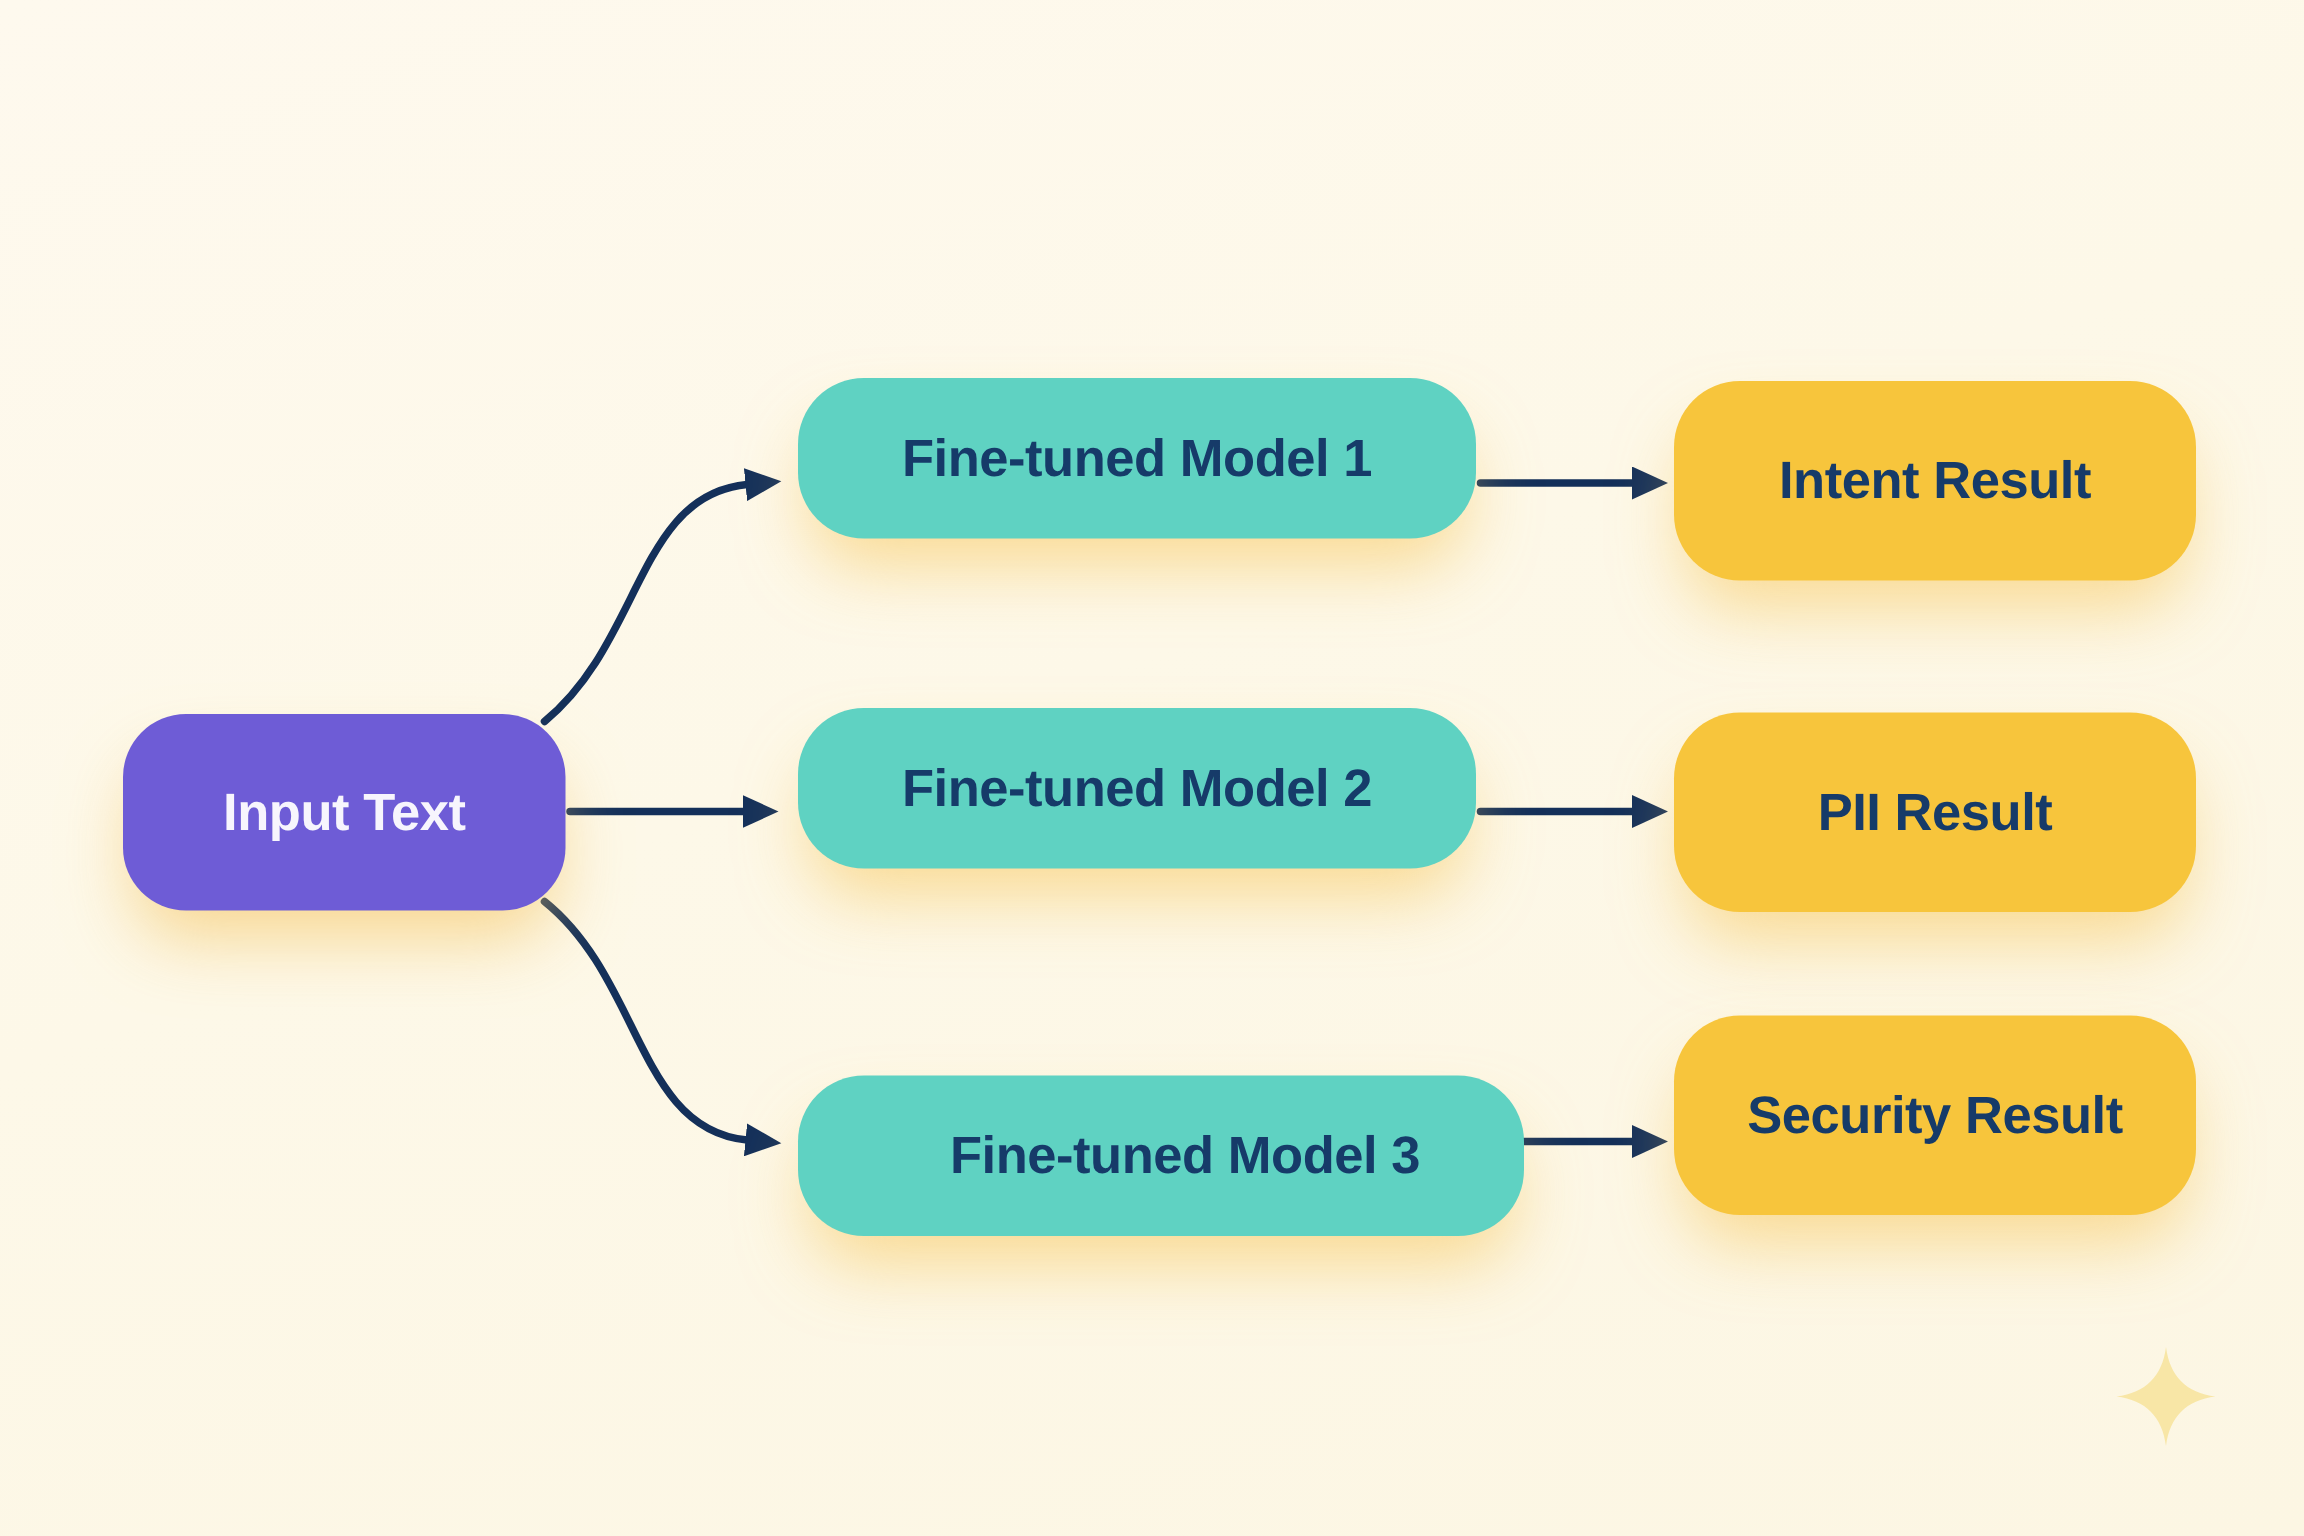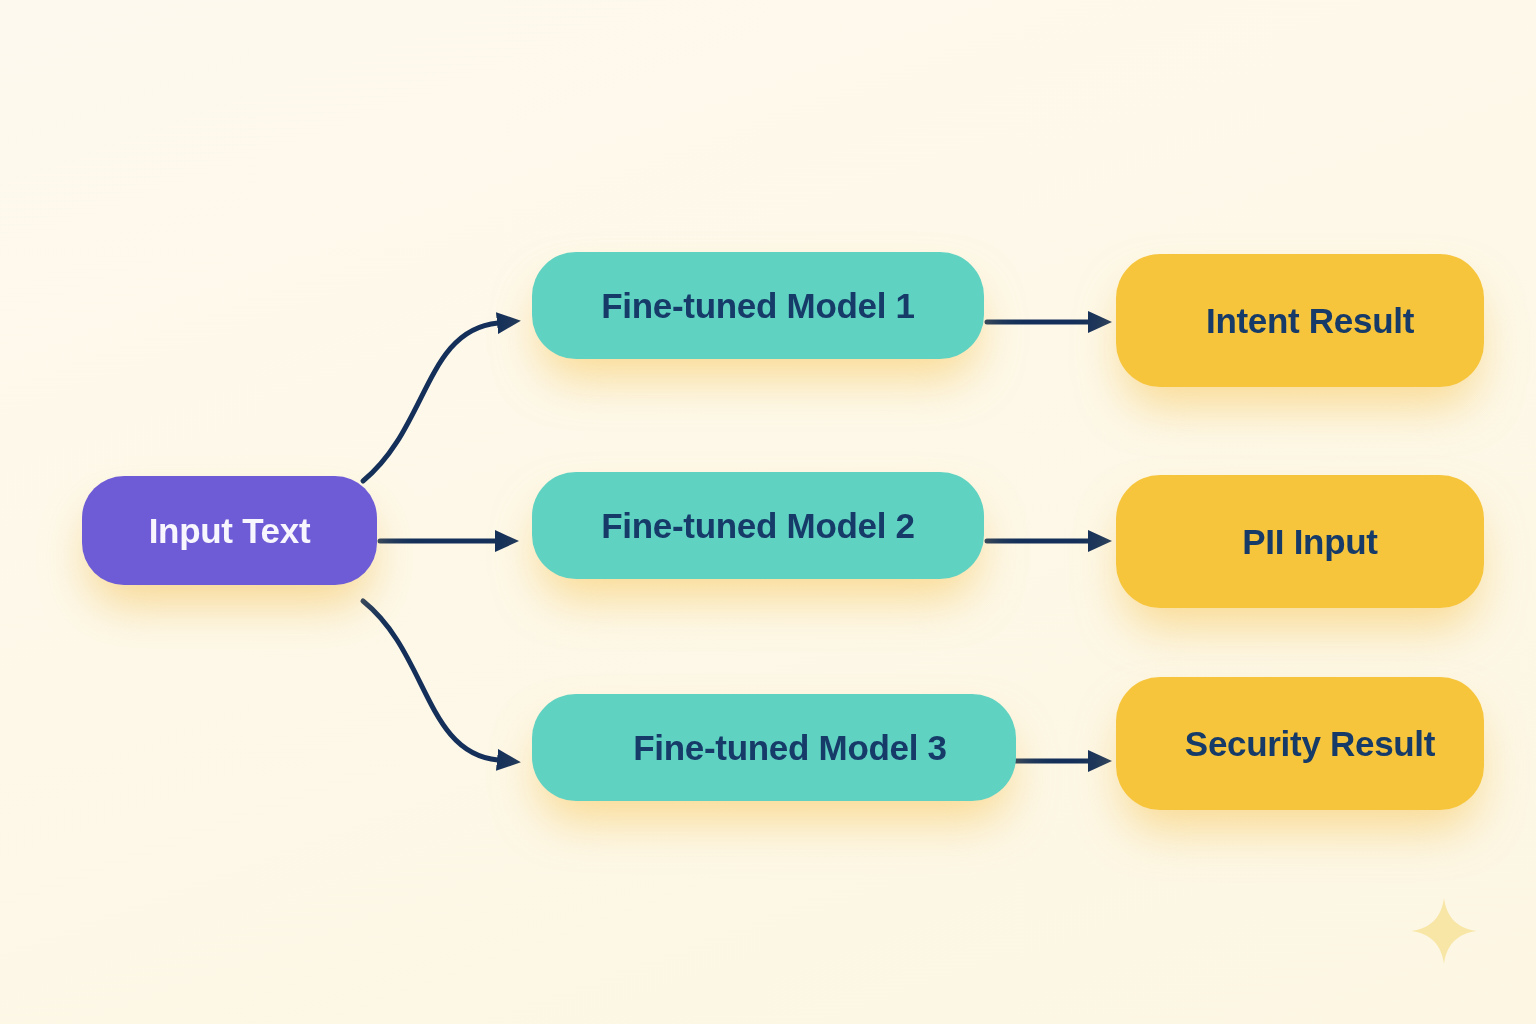--- a/index.html
+++ b/index.html
@@ -20,40 +20,39 @@
     display: flex;
     align-items: center;
     justify-content: center;
     border-radius: 44px;
     font-weight: 700;
     font-size: 35px;
     letter-spacing: -0.3px;
     box-shadow: 0 26px 46px -8px rgba(247, 198, 90, 0.60);
   }
   .node-input {
-    left: 82px; top: 476px; width: 295px; height: 109px;
+    left: 82px; top: 476px; width: 295px; height: 131px;
     background: #6E5CD6;
     color: #F7F5FD;
     border-radius: 42px;
     box-shadow: 0 26px 46px -8px rgba(244, 196, 98, 0.65);
     align-items: center;
   }
   .node-model {
     left: 532px; width: 452px; height: 107px;
     background: #5FD2C2;
     color: #163B69;
   }
   .node-model-1 { top: 252px; }
   .node-model-2 { top: 472px; }
-  .node-model-3 { top: 694px; padding-left: 32px; }
+  .node-model-3 { top: 717px; padding-left: 32px; }
   .node-result {
     left: 1116px; width: 348px; height: 133px;
     background: #F7C53C;
     color: #163B69;
-    padding-left: 20px;
   }
   .node-result-1 { top: 254px; }
   .node-result-2 { top: 475px; }
   .node-result-3 { top: 677px; }
   .edges {
     position: absolute;
     left: 0; top: 0;
     width: 1536px; height: 1024px;
     pointer-events: none;
   }
@@ -99,21 +98,21 @@
     <span>Fine-tuned Model 2</span>
   </div>
   <div class="node node-model node-model-3">
     <span>Fine-tuned Model 3</span>
   </div>
 
   <div class="node node-result node-result-1">
     <span>Intent Result</span>
   </div>
   <div class="node node-result node-result-2">
-    <span>PII Input</span>
+    <span>PII Result</span>
   </div>
   <div class="node node-result node-result-3">
     <span>Security Result</span>
   </div>
 
   <svg class="sparkle" viewBox="0 0 64 64" xmlns="http://www.w3.org/2000/svg">
     <path d="M32 0 C34.5 19 45 29.5 64 32 C45 34.5 34.5 45 32 64 C29.5 45 19 34.5 0 32 C19 29.5 29.5 19 32 0 Z" fill="#F8E6A6"></path>
   </svg>
 
 </div>

